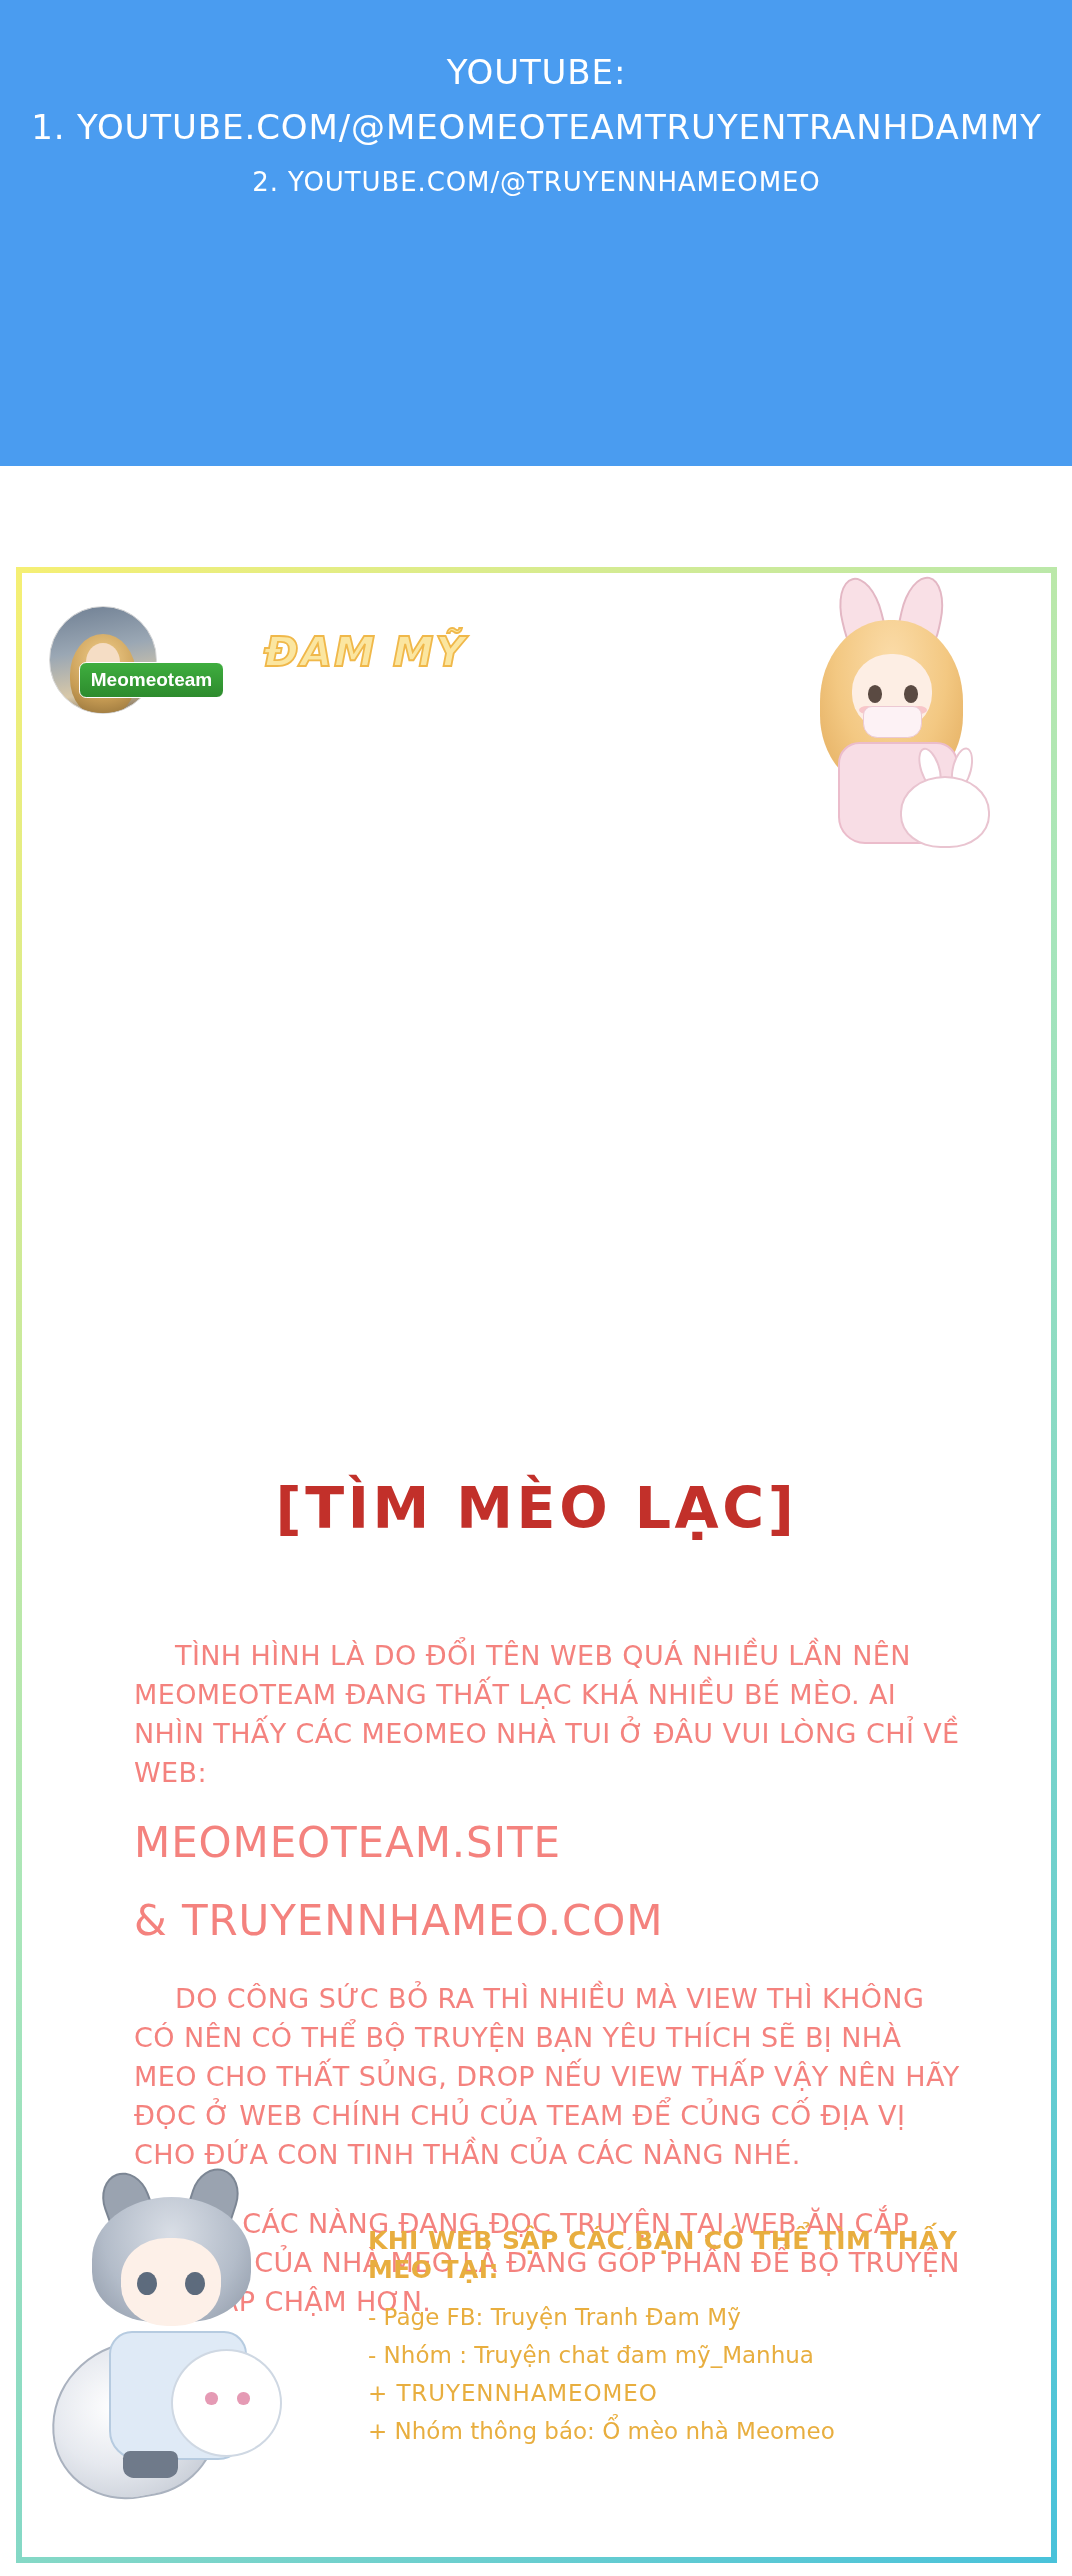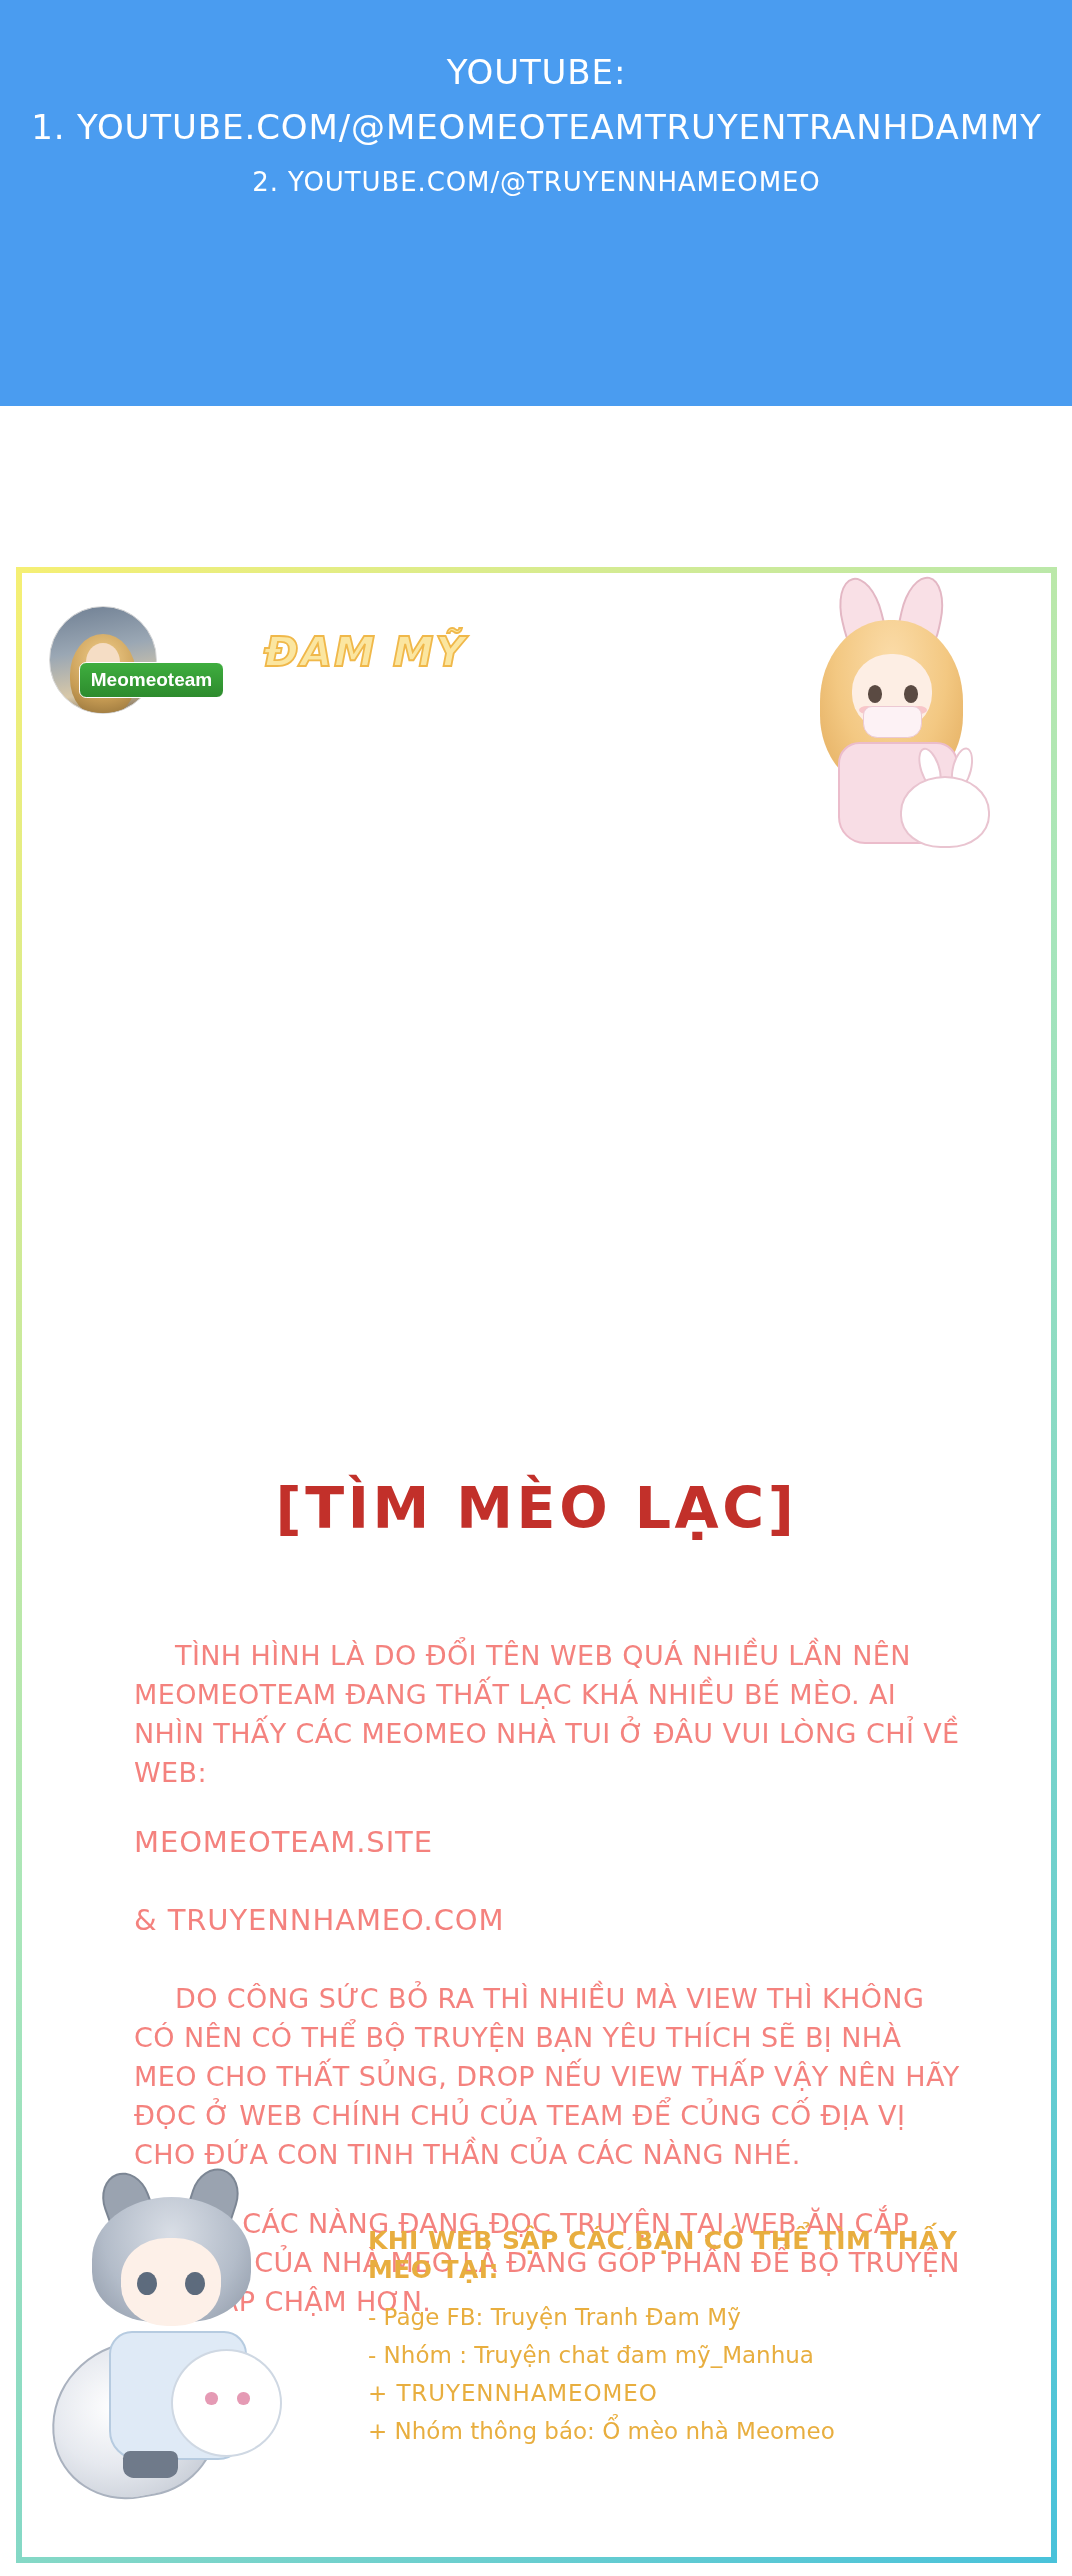--- a/index.html
+++ b/index.html
@@ -14,21 +14,21 @@
     overflow: hidden;
     position: relative;
   }
 
   
   .top-banner {
     position: absolute;
     left: 0;
     top: 0;
     width: 1073px;
-    height: 406px;
+    height: 466px;
     background: #4a9cf0;
     box-sizing: border-box;
   }
   .top-banner .yt-lines {
     padding-top: 45px;
     text-align: center;
     color: #ffffff;
     font-family: "DejaVu Sans", sans-serif;
     font-weight: 400;
     letter-spacing: 0.9px;
@@ -277,21 +277,21 @@
     font-size: 27px;
     line-height: 39px;
     color: #f4827e;
     text-transform: uppercase;
     letter-spacing: 0.4px;
     text-indent: 41px;
     margin: 0 0 9px 0;
   }
   .bigweb {
     font-family: "DejaVu Sans", sans-serif;
-    font-size: 29px;
+    font-size: 42px;
     line-height: 55px;
     color: #f4827e;
     text-transform: uppercase;
     letter-spacing: 0.9px;
     margin: 23px 0 9px 0;
   }
   .para-gap { height: 21.5px; }
 
   
   .chibi-boy {

